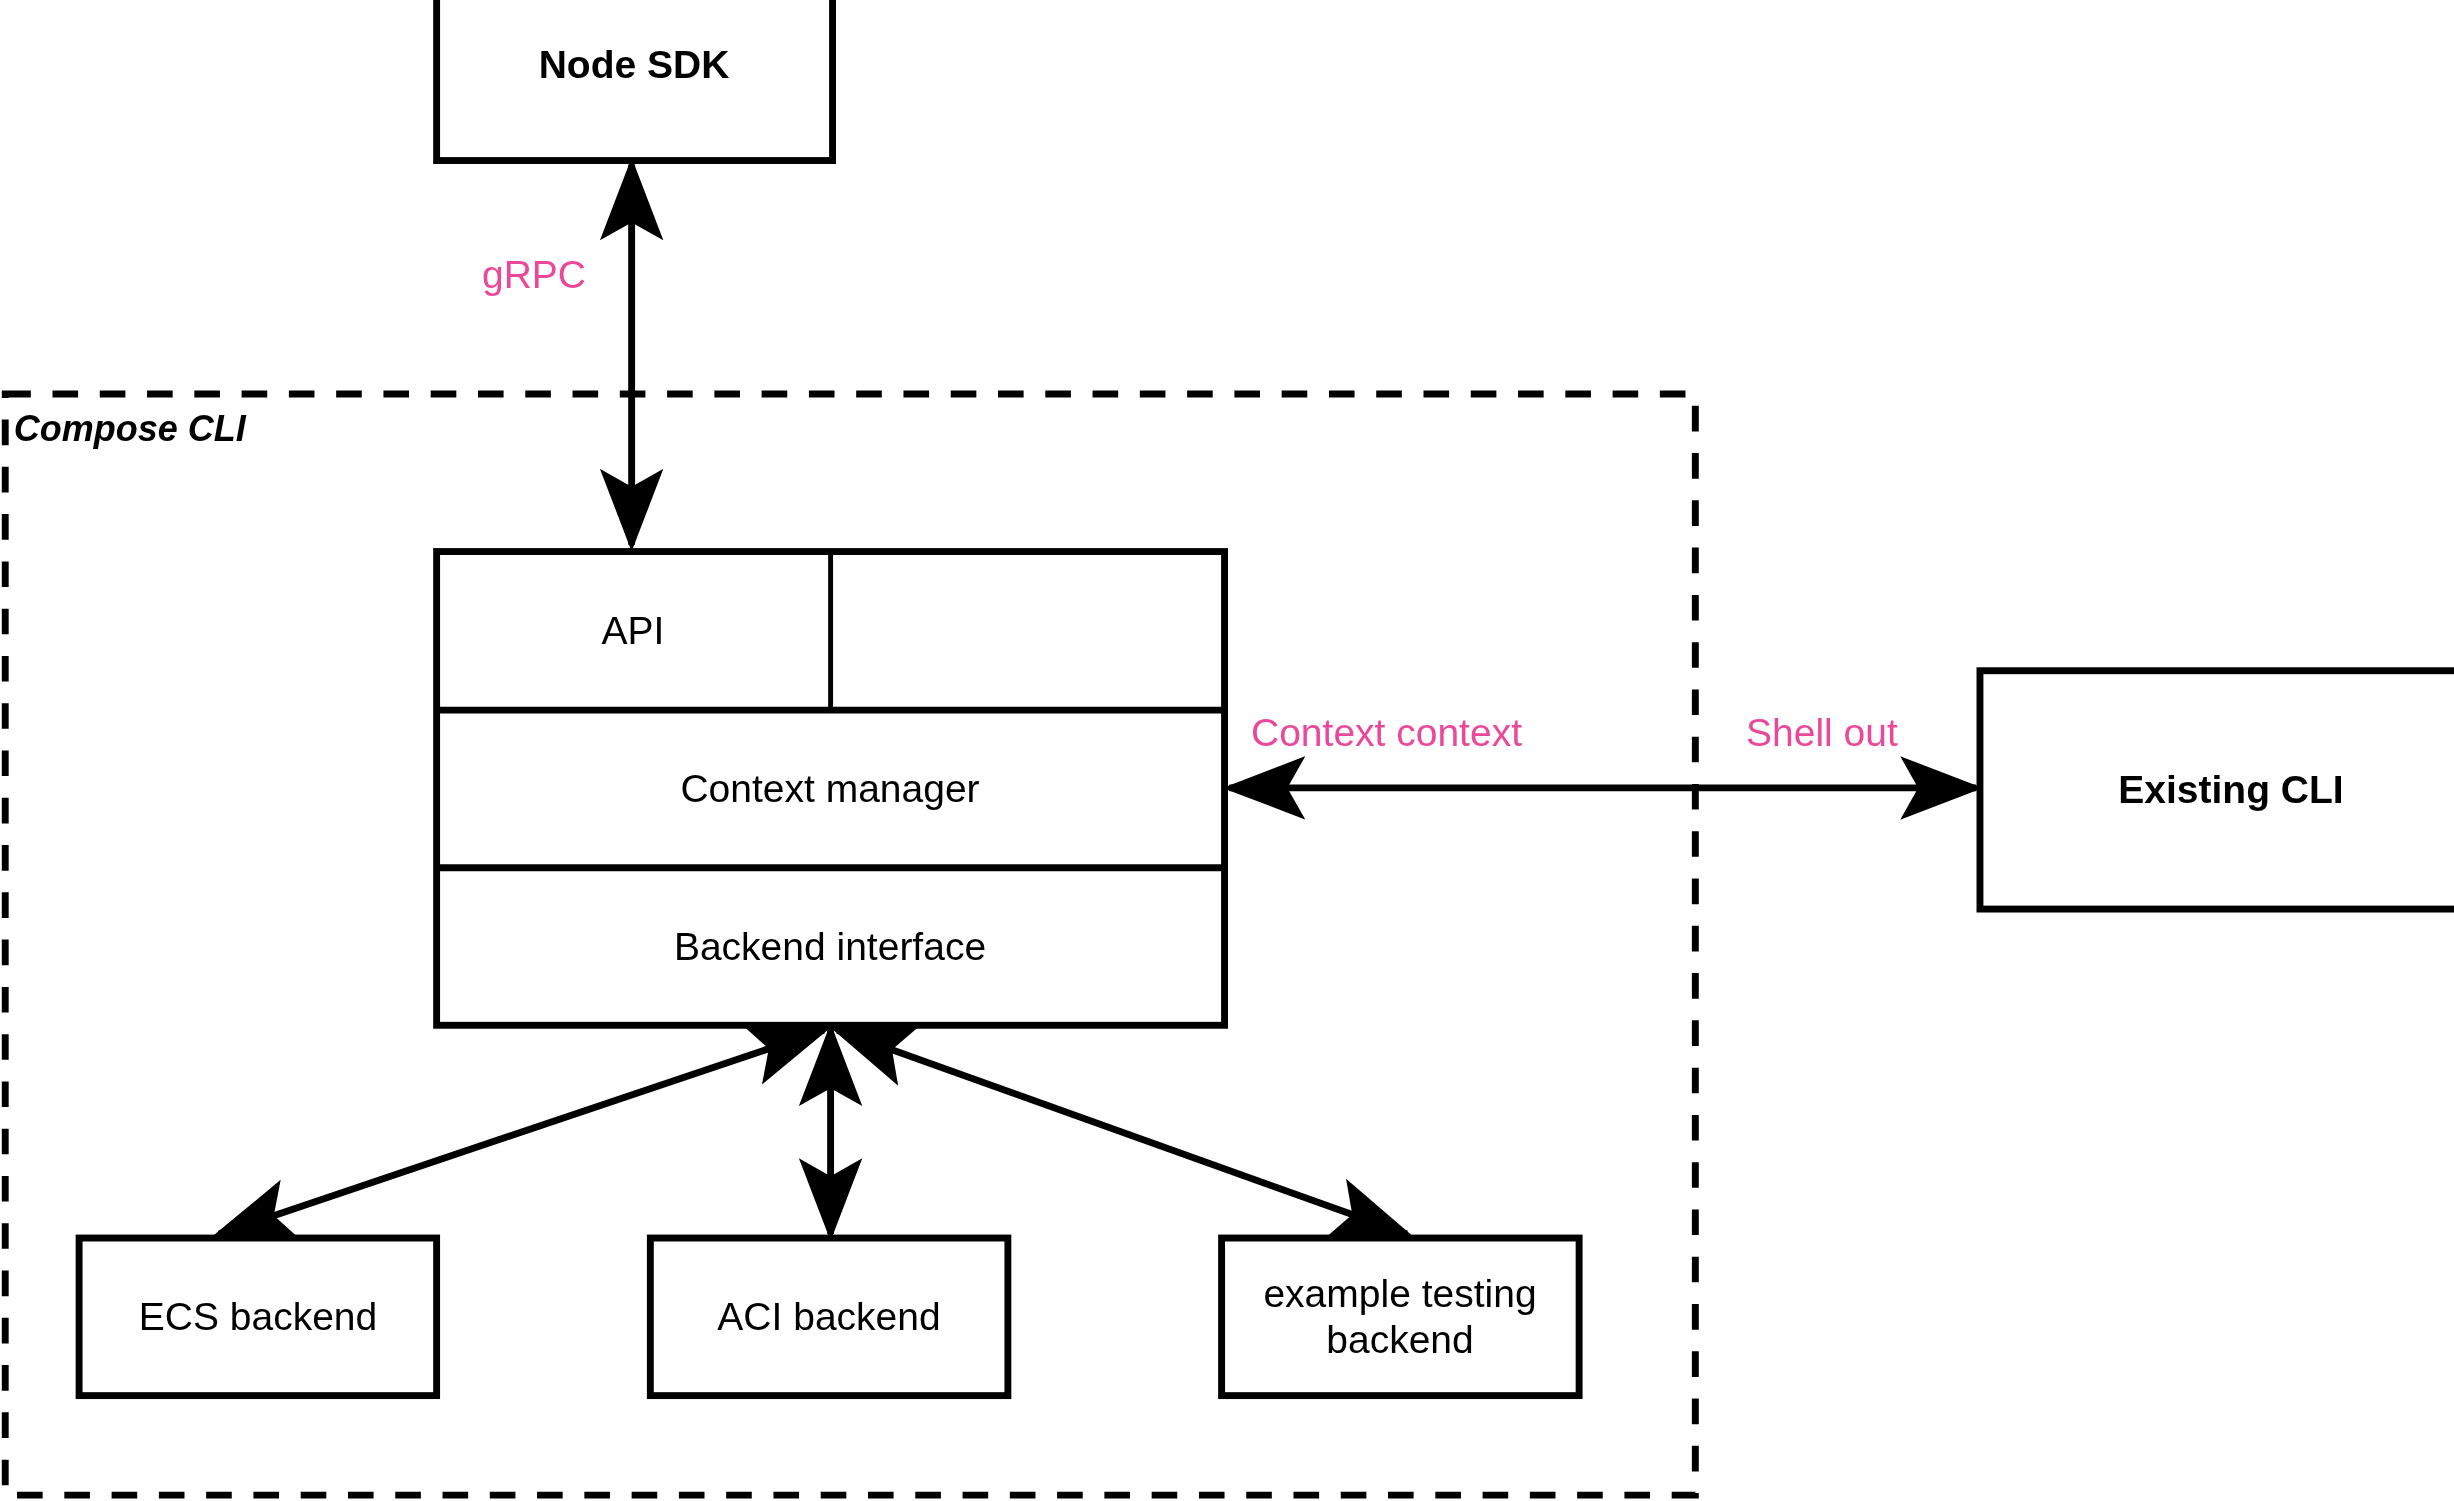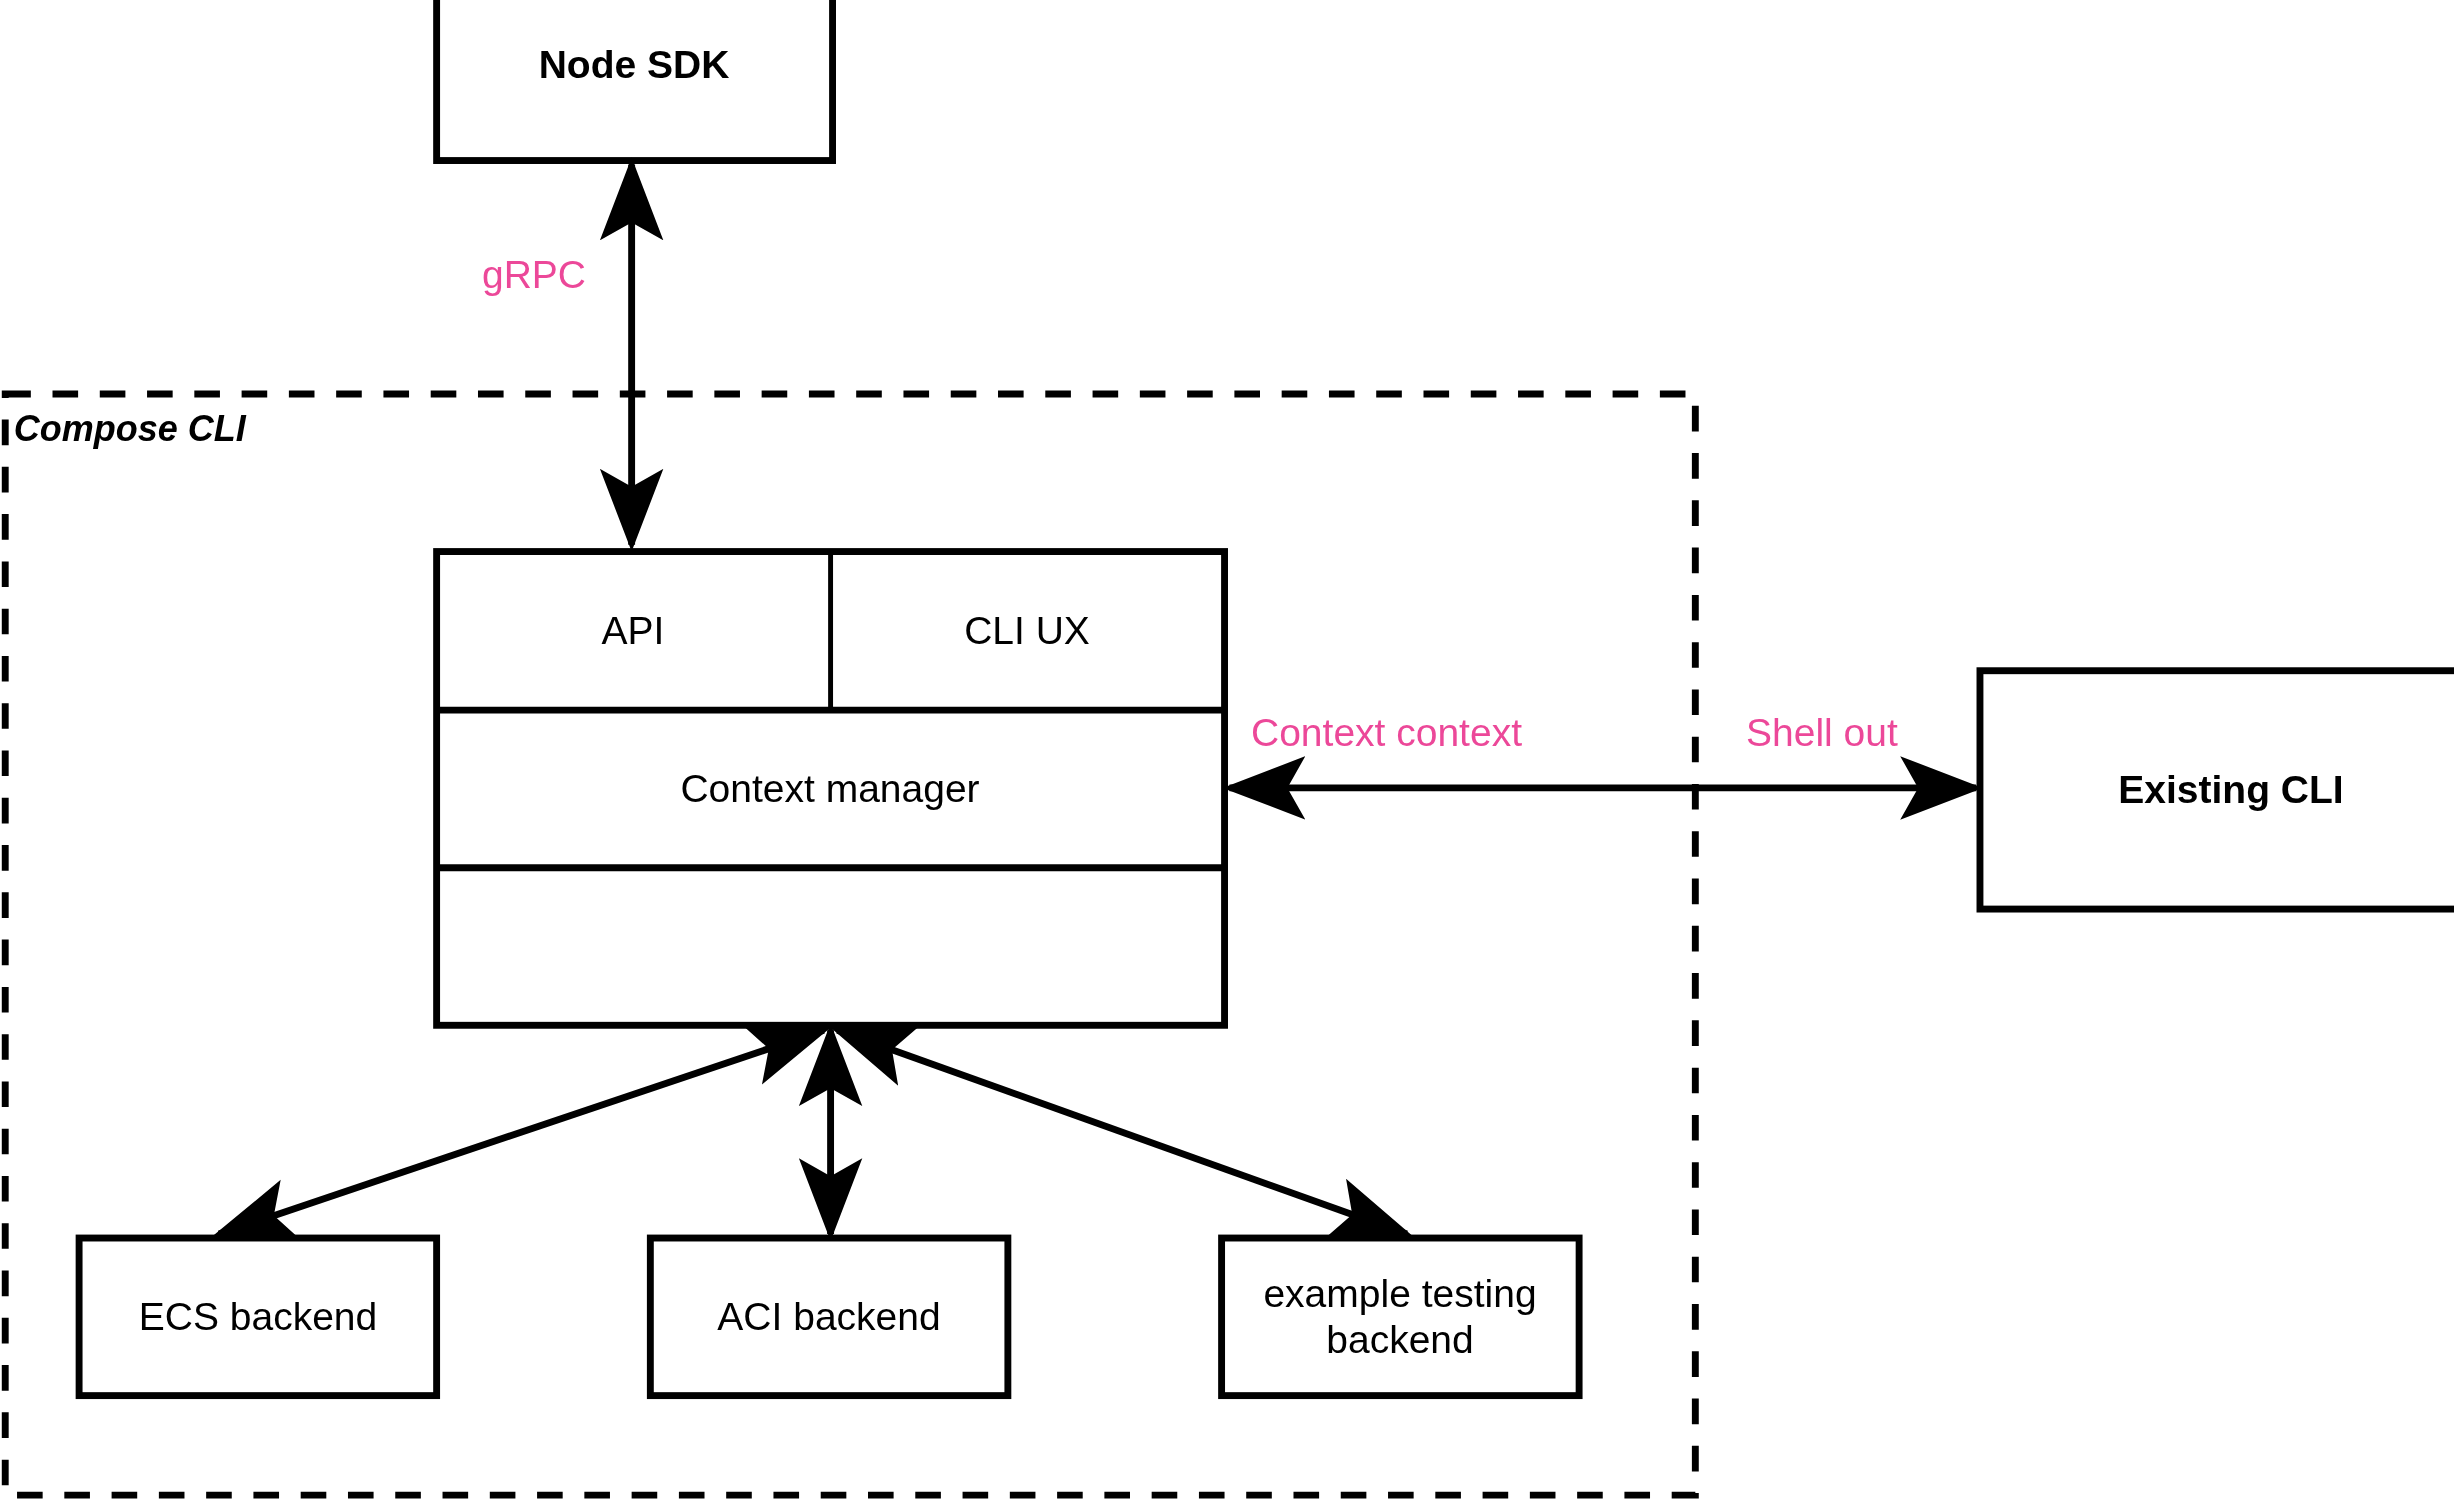--- a/index.html
+++ b/index.html
@@ -95,24 +95,24 @@
 
     <line x1="850" y1="1046" x2="1428" y2="1253" stroke="#000000" stroke-width="7" marker-start="url(#arrowFilledStart)" marker-end="url(#arrowFilled)"></line>
   </svg>
 
   <div class="group-title" style="left:13.8px; top:408px; font-size:36px;">Compose CLI</div>
 
   <div class="box-label bold-label" style="left:436px; top:-29.6px; width:396px; height:190px; font-size:39px;">Node SDK</div>
 
   <div class="box-label" style="left:436px; top:552px; width:394px; height:159px; font-size:39px;">API</div>
 
-  <div class="box-label" style="left:830px; top:552px; width:394px; height:159px; font-size:39px;">CLI UX</div>
 
   <div class="box-label" style="left:436px; top:710px; width:788px; height:158px; font-size:39px;">Context manager</div>
 
+  <div class="box-label" style="left:436px; top:868px; width:788px; height:158px; font-size:39px;">Backend interface</div>
 
   <div class="box-label bold-label" style="left:1980px; top:671px; width:502px; height:238px; font-size:39px;">Existing CLI</div>
 
   <div class="box-label" style="left:650px; top:1238px; width:358px; height:158px; font-size:39px;">ACI backend</div>
 
   <div class="box-label" style="left:79px; top:1238px; width:358px; height:158px; font-size:39px;">ECS backend</div>
 
   <div class="box-label" style="left:1221px; top:1238px; width:358px; height:158px; font-size:39px;">example testing
 backend</div>
 

